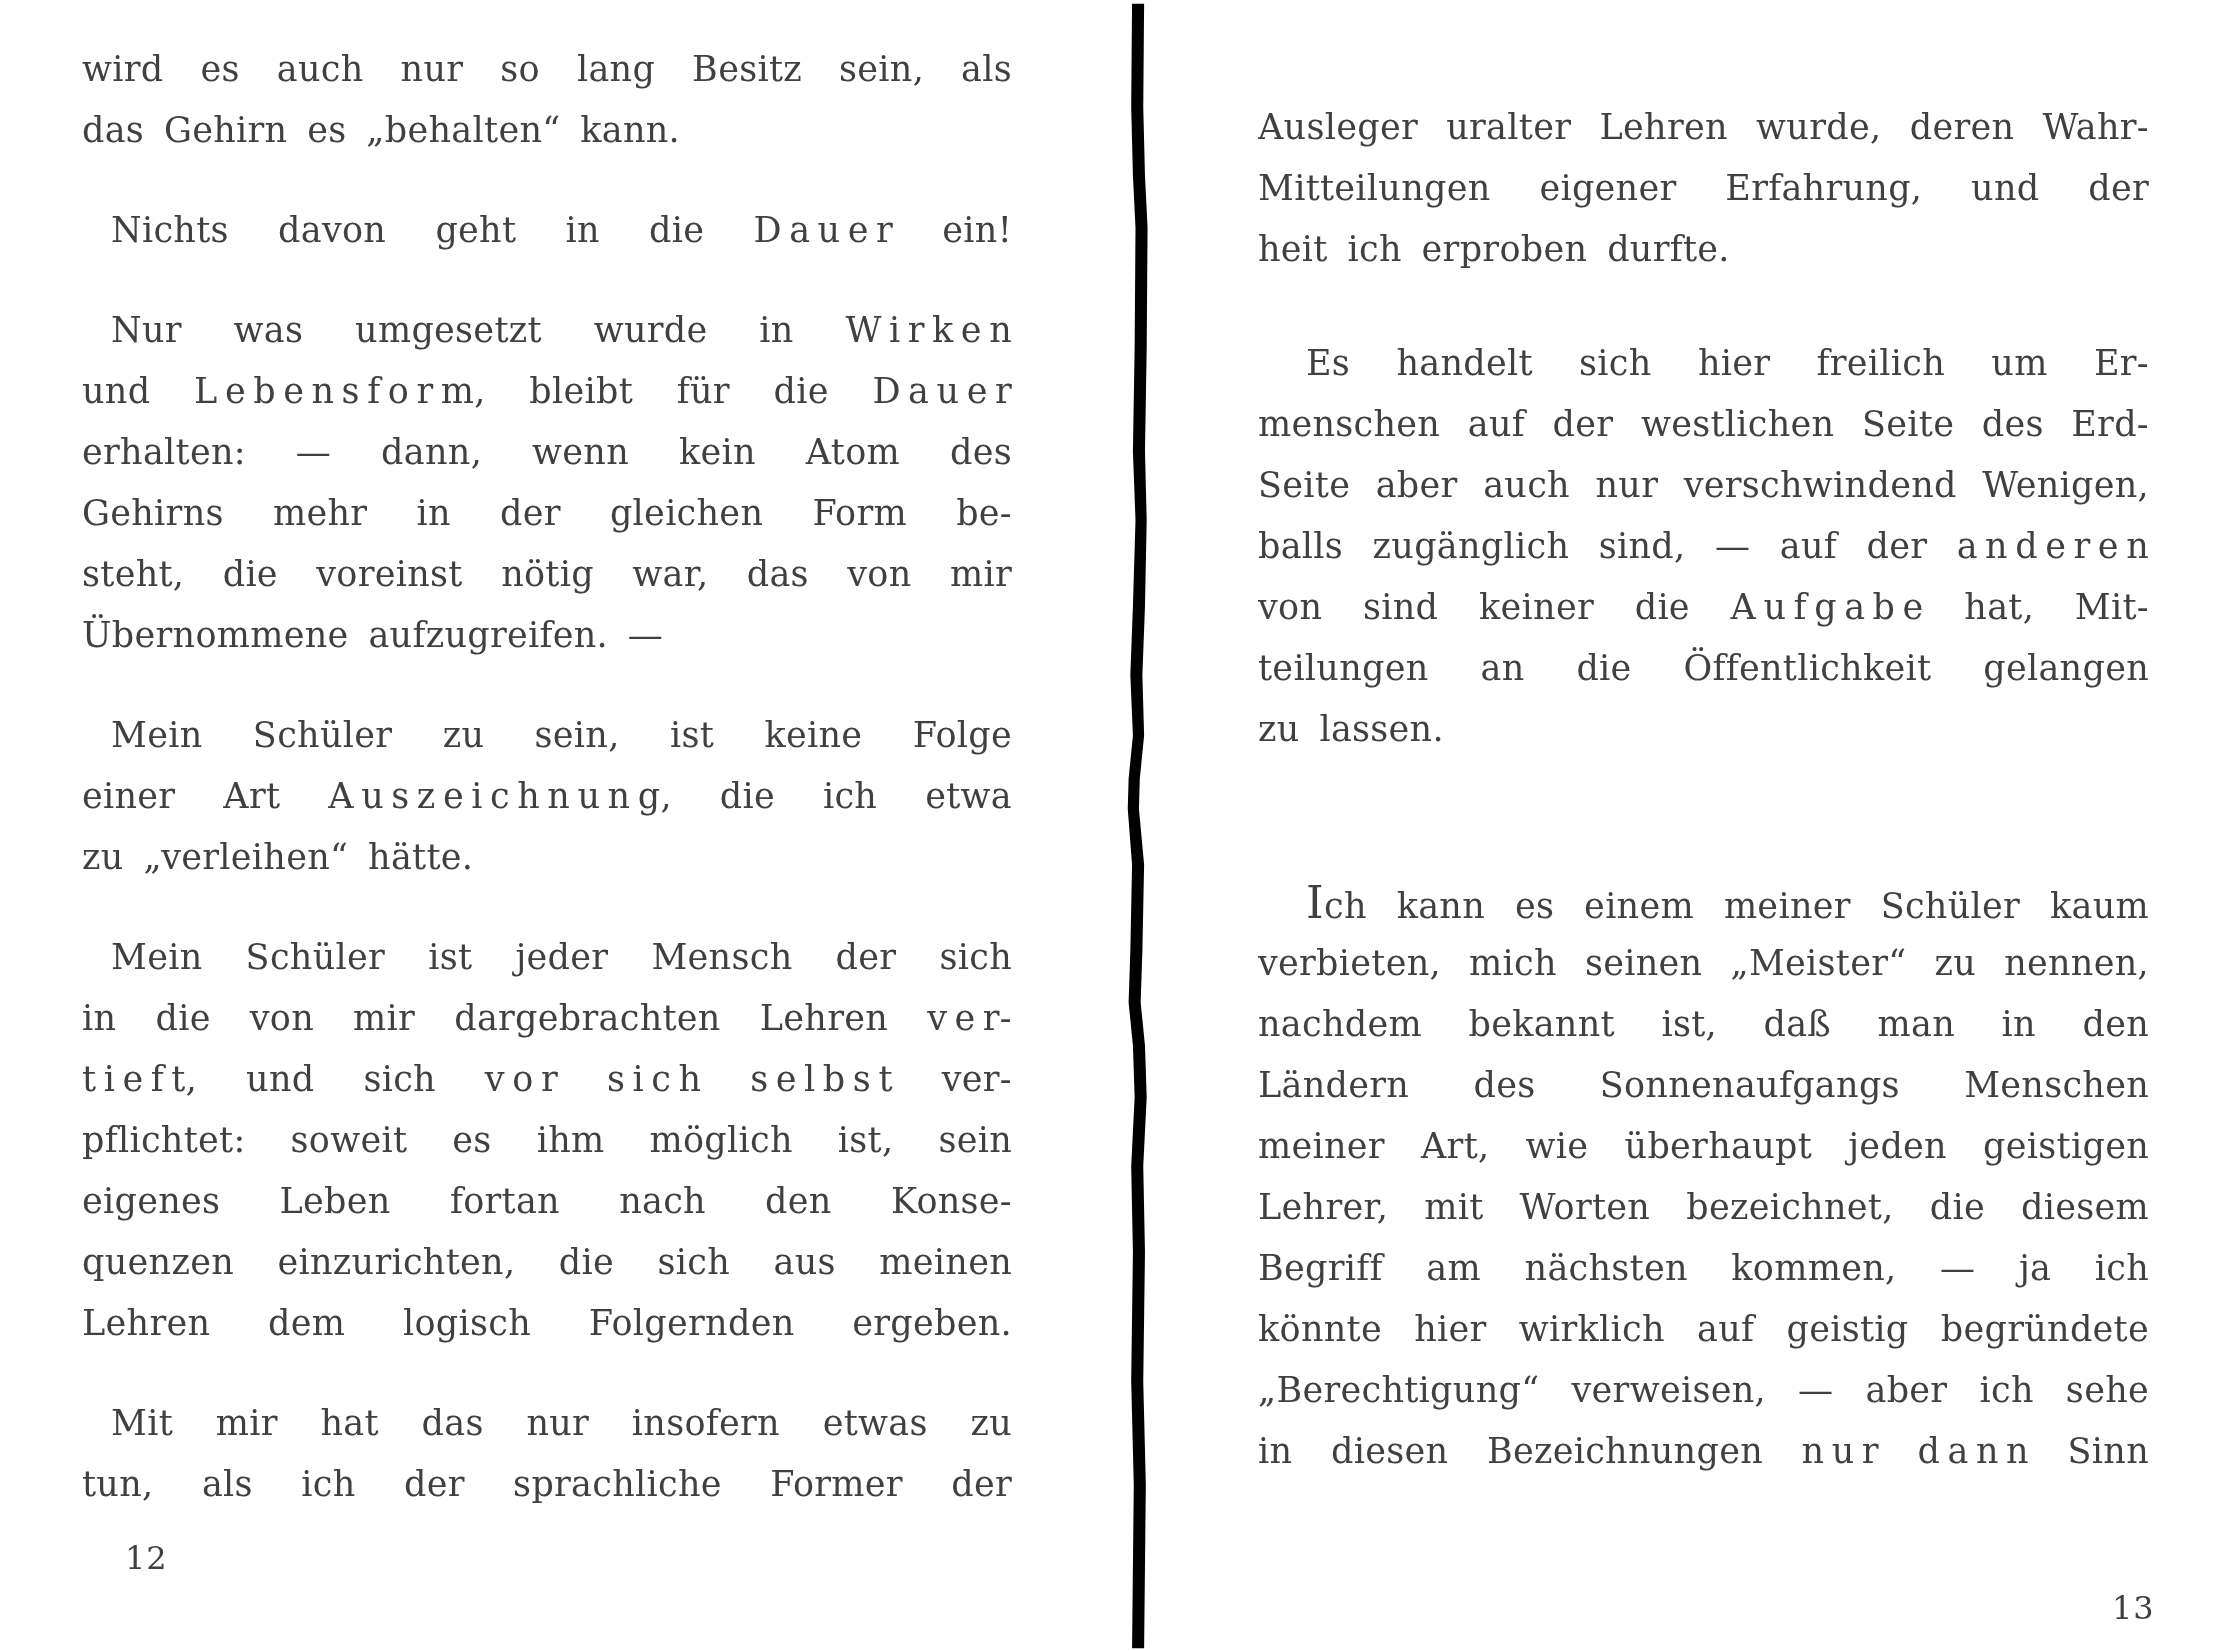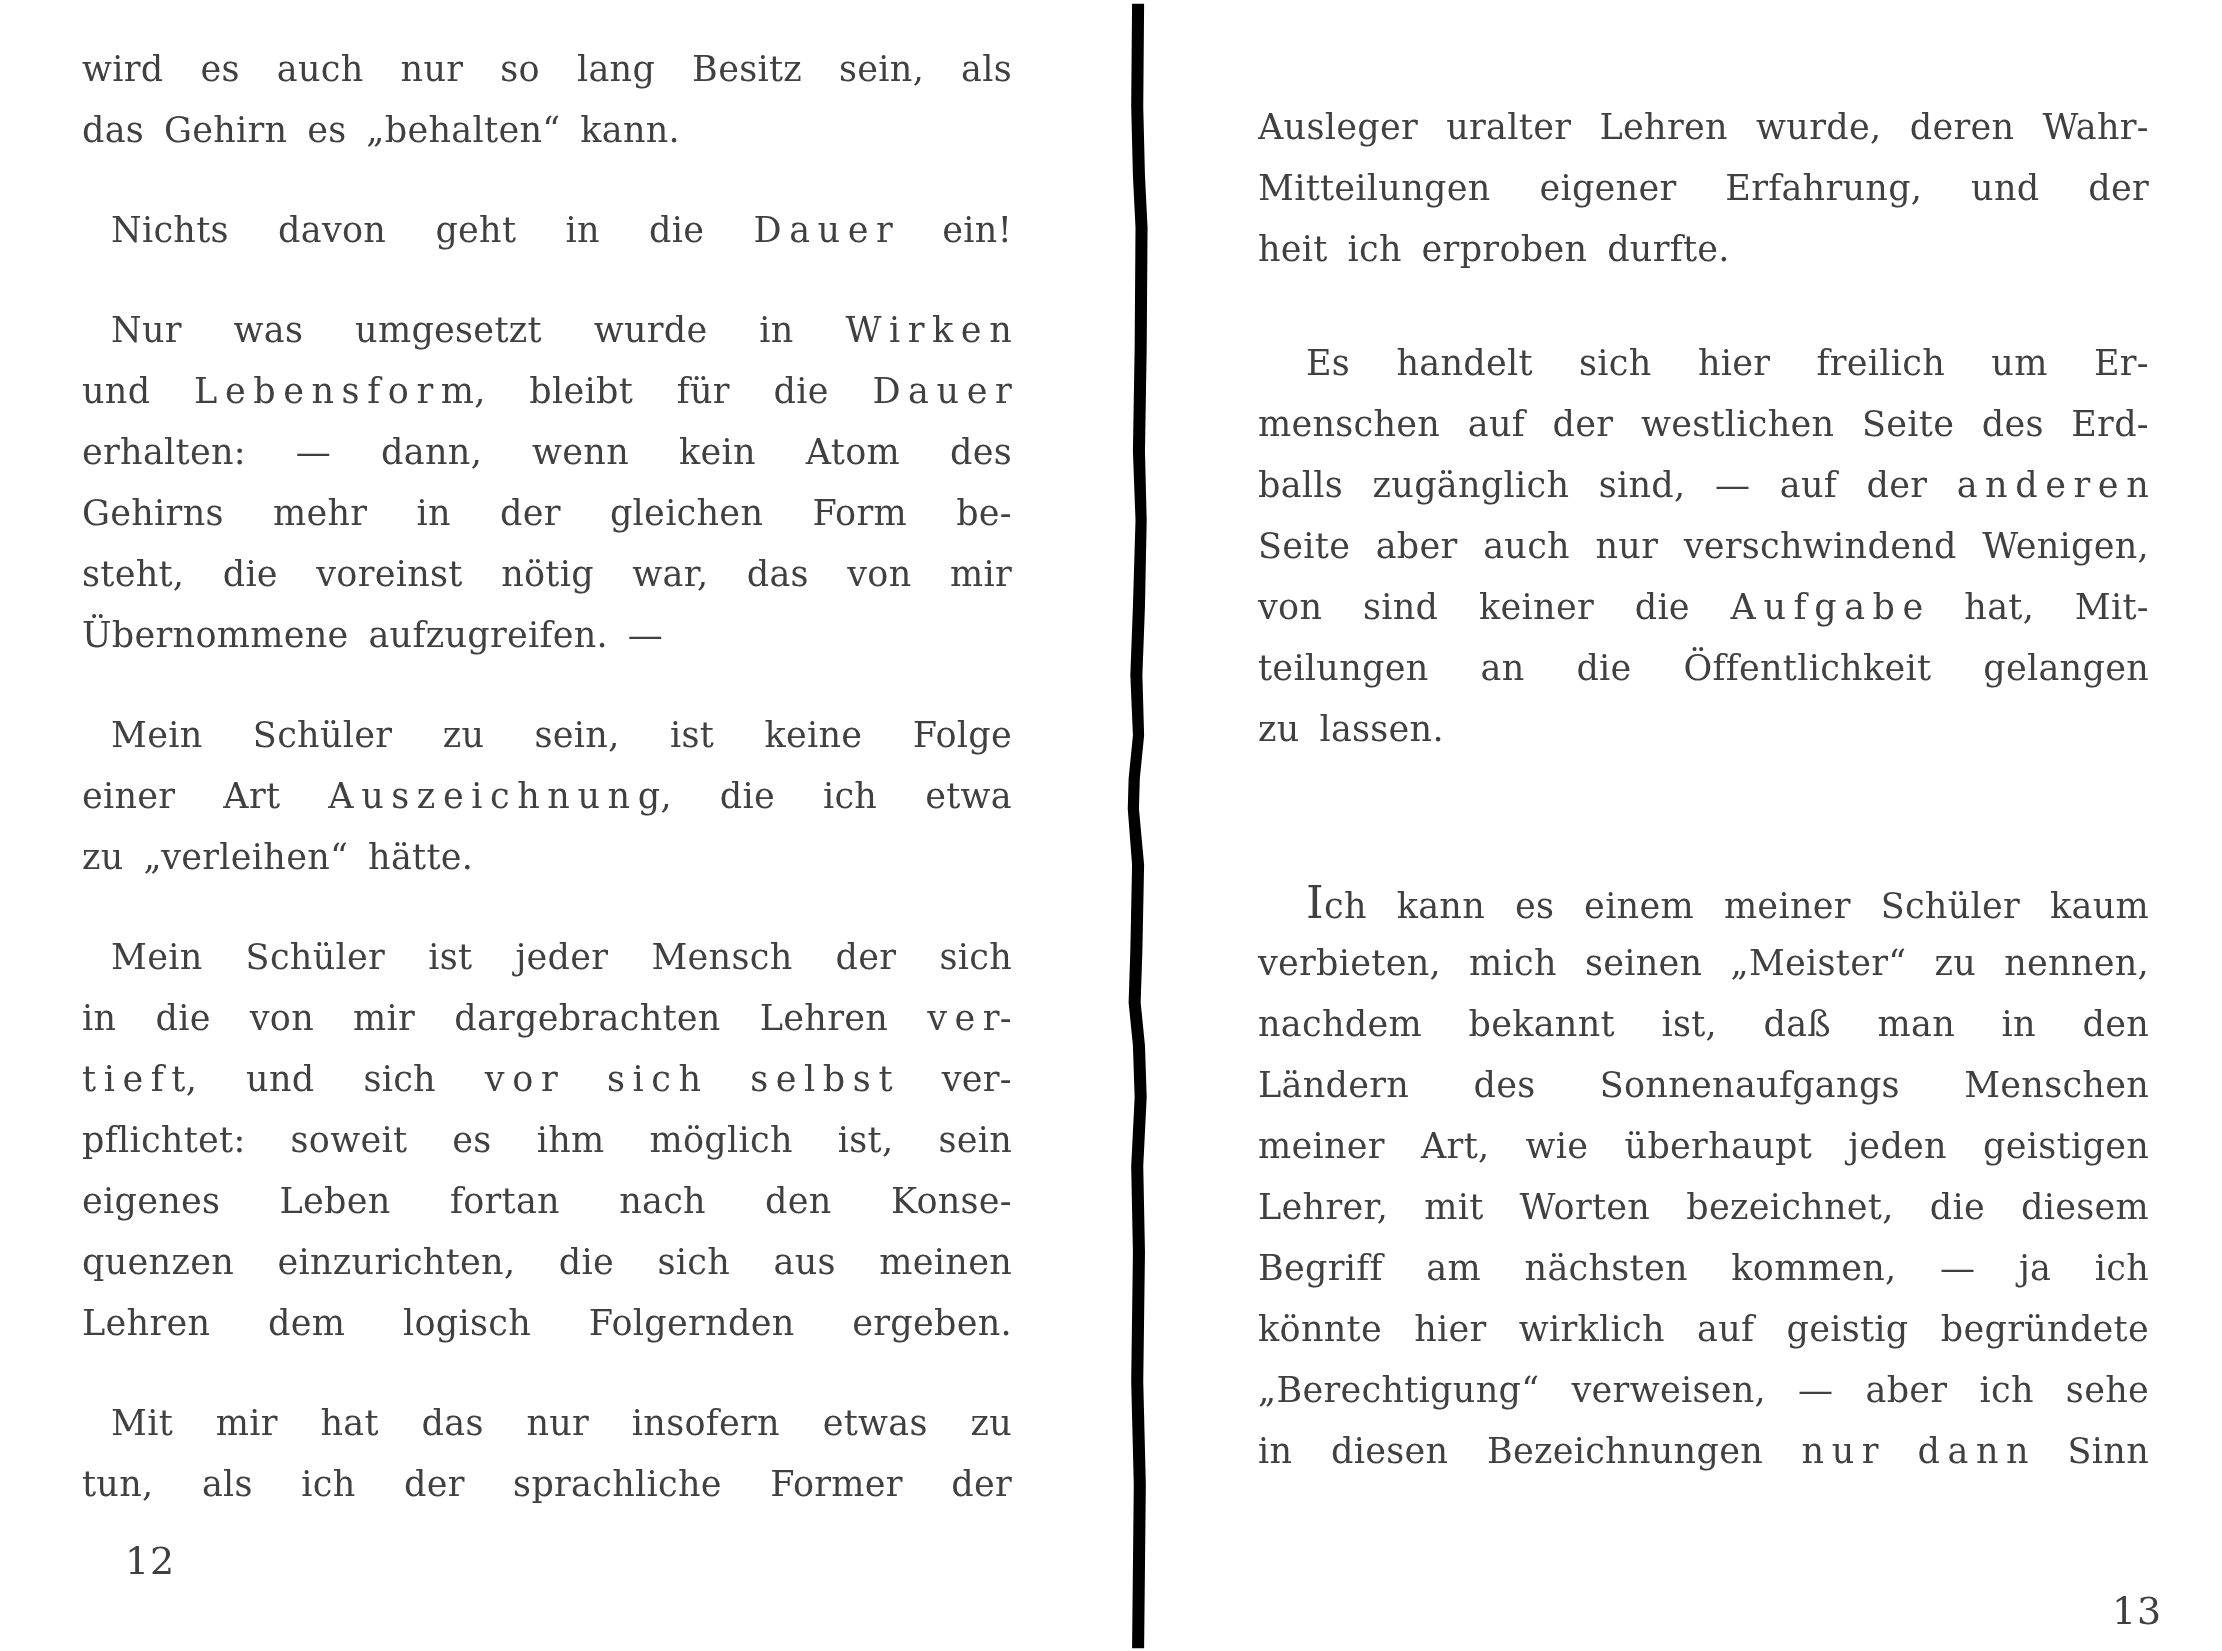--- a/index.html
+++ b/index.html
@@ -31,21 +31,21 @@
 
   .left-page  .para.gap-m  { margin-top: 39px; }
   .right-page .para.gap-m  { margin-top: 53px; }
   .right-page .para.gap-xl { margin-top: 112px; }
 
   .left-page  .line.indent { text-indent: 29px; }
   .right-page .line.indent { text-indent: 48px; }
 
   .line.initial::first-letter { font-size: 1.28em; }
 
-  .pagenum { position: absolute; font-size: 38px; letter-spacing: 0.9px; }
+  .pagenum { position: absolute; font-size: 32px; letter-spacing: 0.9px; }
   .left-page  .pagenum { left: 43px;  top: 1500px; }
   .right-page .pagenum { left: 854px; top: 1492px; }
 
   .gutter { position: absolute; left: 1120px; top: 0; }
 </style>
 </head>
 <body>
 
 <div class="spread" style="background: rgb(255, 255, 255); color: #404040;">
 
@@ -95,22 +95,22 @@
   <div class="page right-page">
     <div>
         <div class="para">
           <div class="line j">Ausleger uralter Lehren wurde, deren Wahr-</div>
           <div class="line j">Mitteilungen eigener Erfahrung, und der</div>
           <div class="line">heit ich erproben durfte.</div>
         </div>
         <div class="para gap-m">
           <div class="line j indent">Es handelt sich hier freilich um Er-</div>
           <div class="line j">menschen auf der westlichen Seite des Erd-</div>
+          <div class="line j">Seite aber auch nur verschwindend Wenigen,</div>
           <div class="line j">balls zugänglich sind, — auf der a n d e r e n</div>
-          <div class="line j">Seite aber auch nur verschwindend Wenigen,</div>
           <div class="line j">von sind keiner die A u f g a b e hat, Mit-</div>
           <div class="line j">teilungen an die Öffentlichkeit gelangen</div>
           <div class="line">zu lassen.</div>
         </div>
         <div class="para gap-xl">
           <div class="line j indent initial">Ich kann es einem meiner Schüler kaum</div>
           <div class="line j">verbieten, mich seinen „Meister“ zu nennen,</div>
           <div class="line j">nachdem bekannt ist, daß man in den</div>
           <div class="line j">Ländern des Sonnenaufgangs Menschen</div>
           <div class="line j">meiner Art, wie überhaupt jeden geistigen</div>

